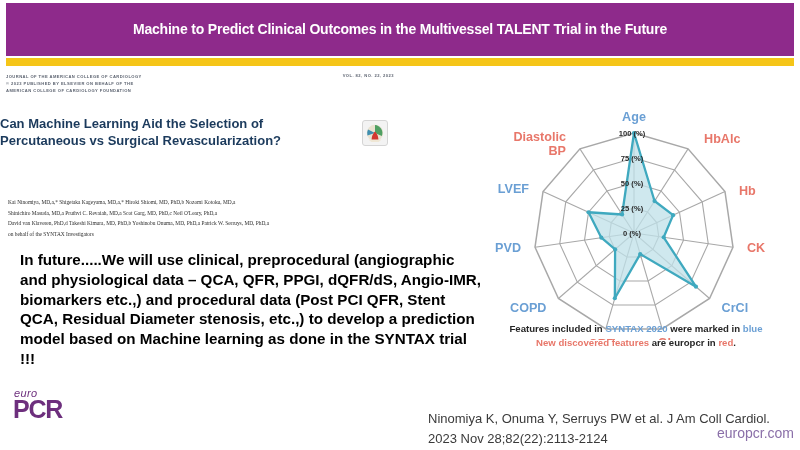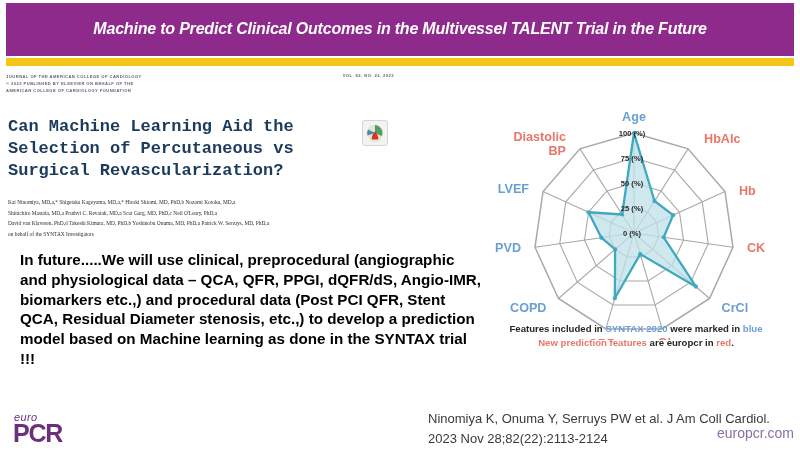--- a/index.html
+++ b/index.html
@@ -13,46 +13,44 @@
 
   
   .title-bar {
     position: absolute; left: 6px; top: 3px; width: 788px; height: 53px;
     background: #8e2a8b;
     display: flex; align-items: center; justify-content: center;
     padding: 0 14px;
   }
   .title-text {
     color: #ffffff;
-    font-size: 16px;
+    font-size: 14px;
     font-weight: bold;
     line-height: 1.18;
     text-align: center;
     letter-spacing: -0.2px;
-    font-style: italic;
   }
   .gold-stripe {
     position: absolute; left: 6px; top: 58px; width: 788px; height: 8px;
     background: #f5c518;
   }
 
   
   .jacc-head {
     position: absolute; left: 6px; top: 73px; width: 460px;
     display: flex; justify-content: space-between; align-items: flex-start;
   }
   .jacc-left { font-size: 4.1px; line-height: 1.75; color: #5c6370; letter-spacing: 0.45px; font-weight: bold; }
   .jacc-right { font-size: 4.1px; color: #5c6370; letter-spacing: 0.45px; font-weight: bold; padding-top: 0px; padding-right: 72px;}
 
   
   .paper-title {
-    position: absolute; left: 8px; top: 116px; width: 330px;
-    font-size: 17px; font-weight: bold; color: #1b3a5c;
+    position: absolute; left: 0; top: 116px; width: 330px;
+    font-size: 13px; font-weight: bold; color: #1b3a5c;
     line-height: 1.30;
-    font-family: Liberation Mono, monospace;
   }
   .badge {
     position: absolute; left: 362px; top: 120px;
     width: 26px; height: 26px; border: 1px solid #d5d5d5; background: #f3f3f3;
     border-radius: 3px;
     display: flex; align-items: center; justify-content: center;
   }
 
   
   .authors {
@@ -63,21 +61,21 @@
 
   
   .statement {
     position: absolute; left: 10px; top: 250px; width: 465px;
     font-size: 15.2px; font-weight: bold; color: #000;
     line-height: 1.30;
     margin-left: 10px;
   }
 
   
-  .logo { position: absolute; left: 13px; top: 412px; line-height: 1; }
+  .logo { position: absolute; left: 13px; top: 388px; line-height: 1; }
   .logo-euro { font-size: 11px; font-style: italic; color: #6d2f7d; letter-spacing: 0.4px; display: block; margin-left: 1px; }
   .logo-pcr  { font-size: 25px; font-weight: bold; color: #6d2f7d; letter-spacing: -1.2px; display: block; margin-top: -2px; }
 
   
   .citation {
     position: absolute; left: 428px; top: 409px; width: 366px;
     font-size: 13px; color: #3a3a3a; text-align: left; line-height: 1.5;
   }
   .citation-url {
     position: absolute; left: 428px; top: 425px; width: 366px;
@@ -192,21 +190,21 @@
           <text x="70.43" y="212.49" text-anchor="end" class="ax-label ax-blue">COPD</text>
           <text x="45.02" y="152.23" text-anchor="end" class="ax-label ax-blue">PVD</text>
           <text x="53.04" y="93.46" text-anchor="end" class="ax-label ax-blue">LVEF</text>
           <text x="89.94" y="40.87" text-anchor="end" class="ax-label ax-red"><tspan x="89.94" dy="0">Diastolic</tspan><tspan x="89.94" dy="14">BP</tspan></text>
         </g>
     </svg>
   </div>
 
   <div class="chart-caption">
     <span>Features included in </span><span class="c-blue">SYNTAX 2020</span><span> were marked in </span><span class="c-blue">blue</span><br>
-    <span class="c-red">New prediction features</span><span> are europcr in </span><span class="c-red">red</span><span>.</span>
+    <span class="c-red">New discovered features</span><span> are europcr in </span><span class="c-red">red</span><span>.</span>
   </div>
 
   <div class="logo">
     <span class="logo-euro">euro</span>
     <span class="logo-pcr">PCR</span>
   </div>
 
   <div class="citation">Ninomiya K, Onuma Y, Serruys PW et al. J Am Coll Cardiol. 2023 Nov 28;82(22):2113-2124</div>
   <div class="citation-url">europcr.com</div>
 

